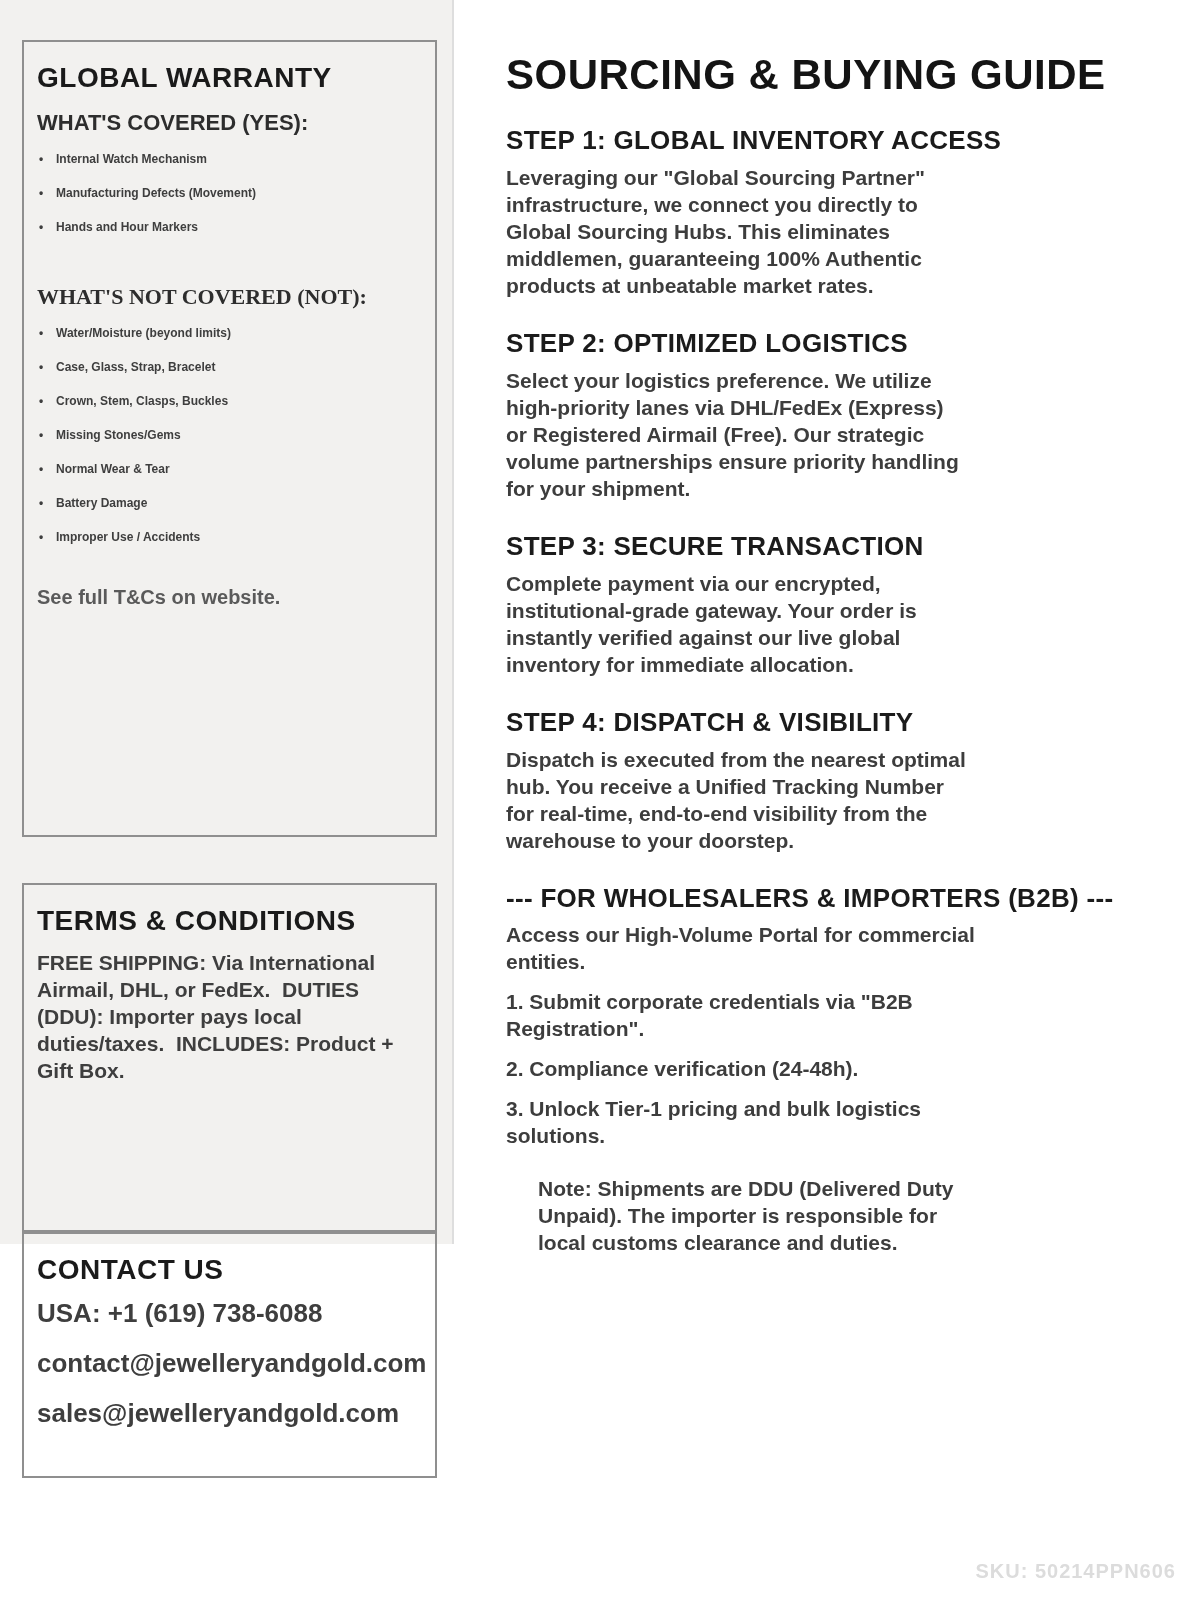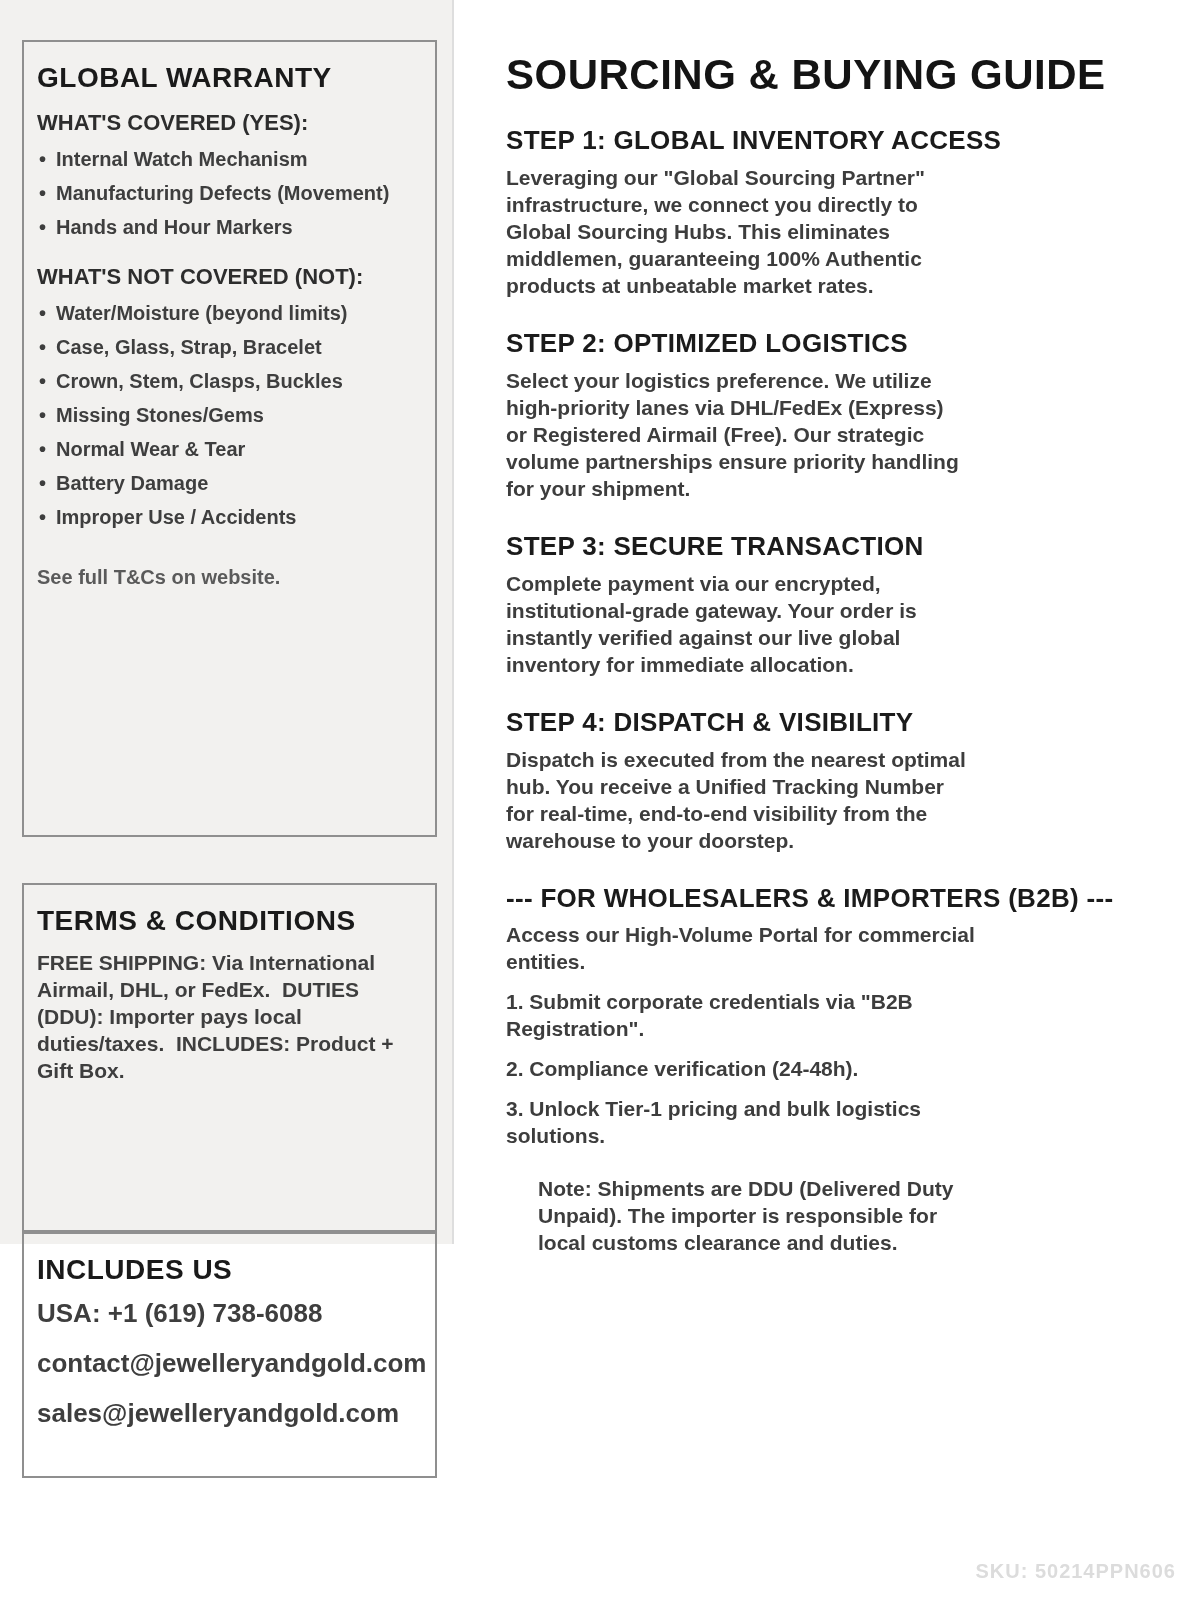--- a/index.html
+++ b/index.html
@@ -52,21 +52,21 @@
     color: #2d2d2d;
   }
   .panel ul {
     margin: 0;
     padding: 0;
     list-style: none;
   }
   .panel li {
     position: relative;
     padding-left: 19px;
-    font-size: 20px;
+    font-size: 12px;
     font-weight: bold;
     color: #3e3e3e;
     line-height: 34px;
   }
   .panel li::before {
     content: "\2022";
     position: absolute;
     left: 2px;
   }
   .footnote {
@@ -145,21 +145,21 @@
   <aside class="sidebar">
 
     <section class="panel panel-warranty">
       <h2>GLOBAL WARRANTY</h2>
       <h3>WHAT'S COVERED (YES):</h3>
       <ul>
         <li>Internal Watch Mechanism</li>
         <li>Manufacturing Defects (Movement)</li>
         <li>Hands and Hour Markers</li>
       </ul>
-      <h3 style="margin-top:20px;">WHAT'S NOT COVERED (NOT):</h3>
+      <h3 style="margin-top:40px;font-family:Liberation Serif, serif;">WHAT'S NOT COVERED (NOT):</h3>
       <ul>
         <li>Water/Moisture (beyond limits)</li>
         <li>Case, Glass, Strap, Bracelet</li>
         <li>Crown, Stem, Clasps, Buckles</li>
         <li>Missing Stones/Gems</li>
         <li>Normal Wear &amp; Tear</li>
         <li>Battery Damage</li>
         <li>Improper Use / Accidents</li>
       </ul>
       <p class="footnote">See full T&amp;Cs on website.</p>
@@ -168,21 +168,21 @@
     <section class="panel panel-terms">
       <h2>TERMS &amp; CONDITIONS</h2>
       <p class="terms-body">FREE SHIPPING: Via International
 Airmail, DHL, or FedEx.  DUTIES
 (DDU): Importer pays local
 duties/taxes.  INCLUDES: Product +
 Gift Box.</p>
     </section>
 
     <section class="panel panel-contact">
-      <h2>INCLUDES US</h2>
+      <h2>CONTACT US</h2>
       <p class="contact-line">USA: +1 (619) 738-6088</p>
       <p class="contact-line">contact@jewelleryandgold.com</p>
       <p class="contact-line">sales@jewelleryandgold.com</p>
     </section>
 
   </aside>
 
   <main class="main">
     <h1>SOURCING &amp; BUYING GUIDE</h1>
 

